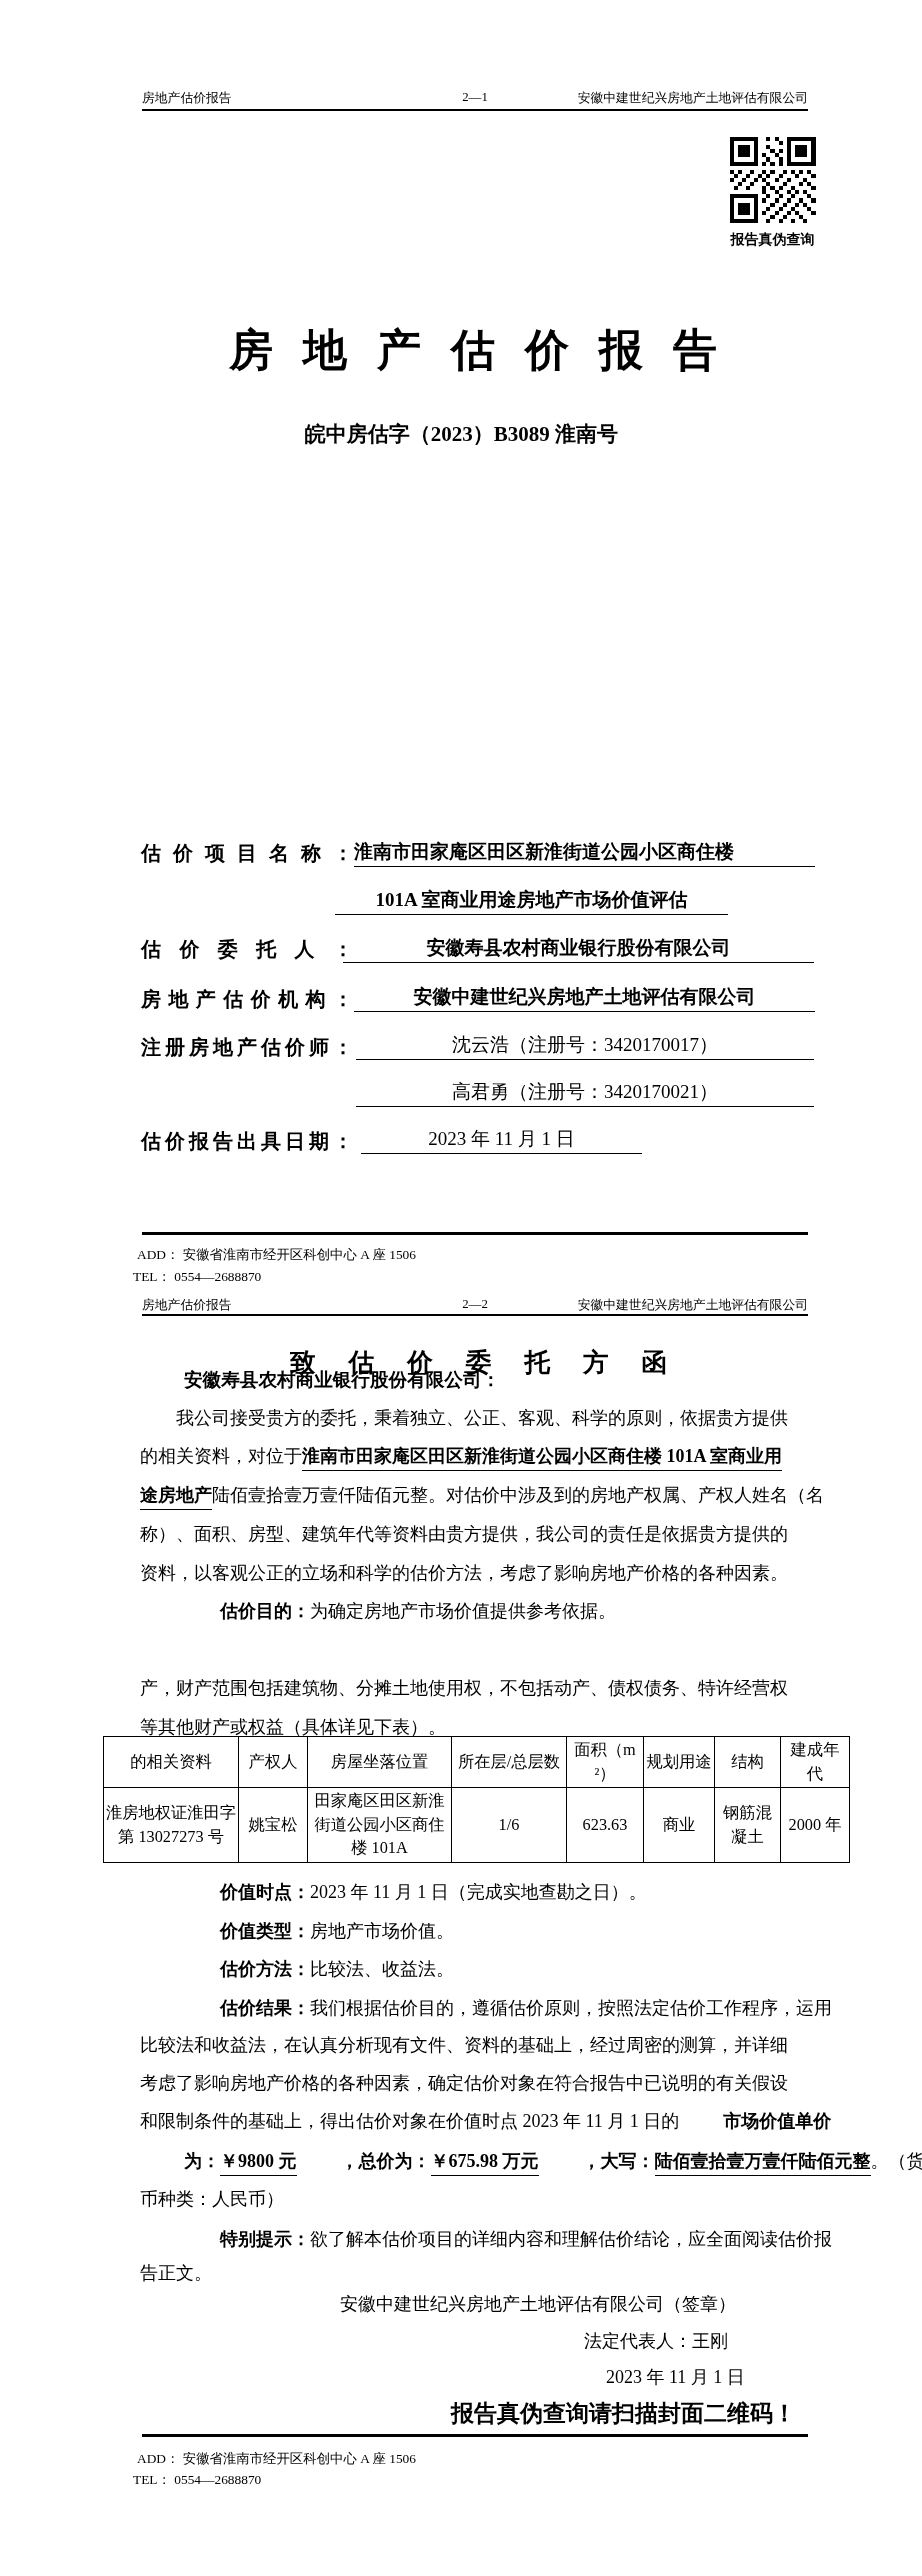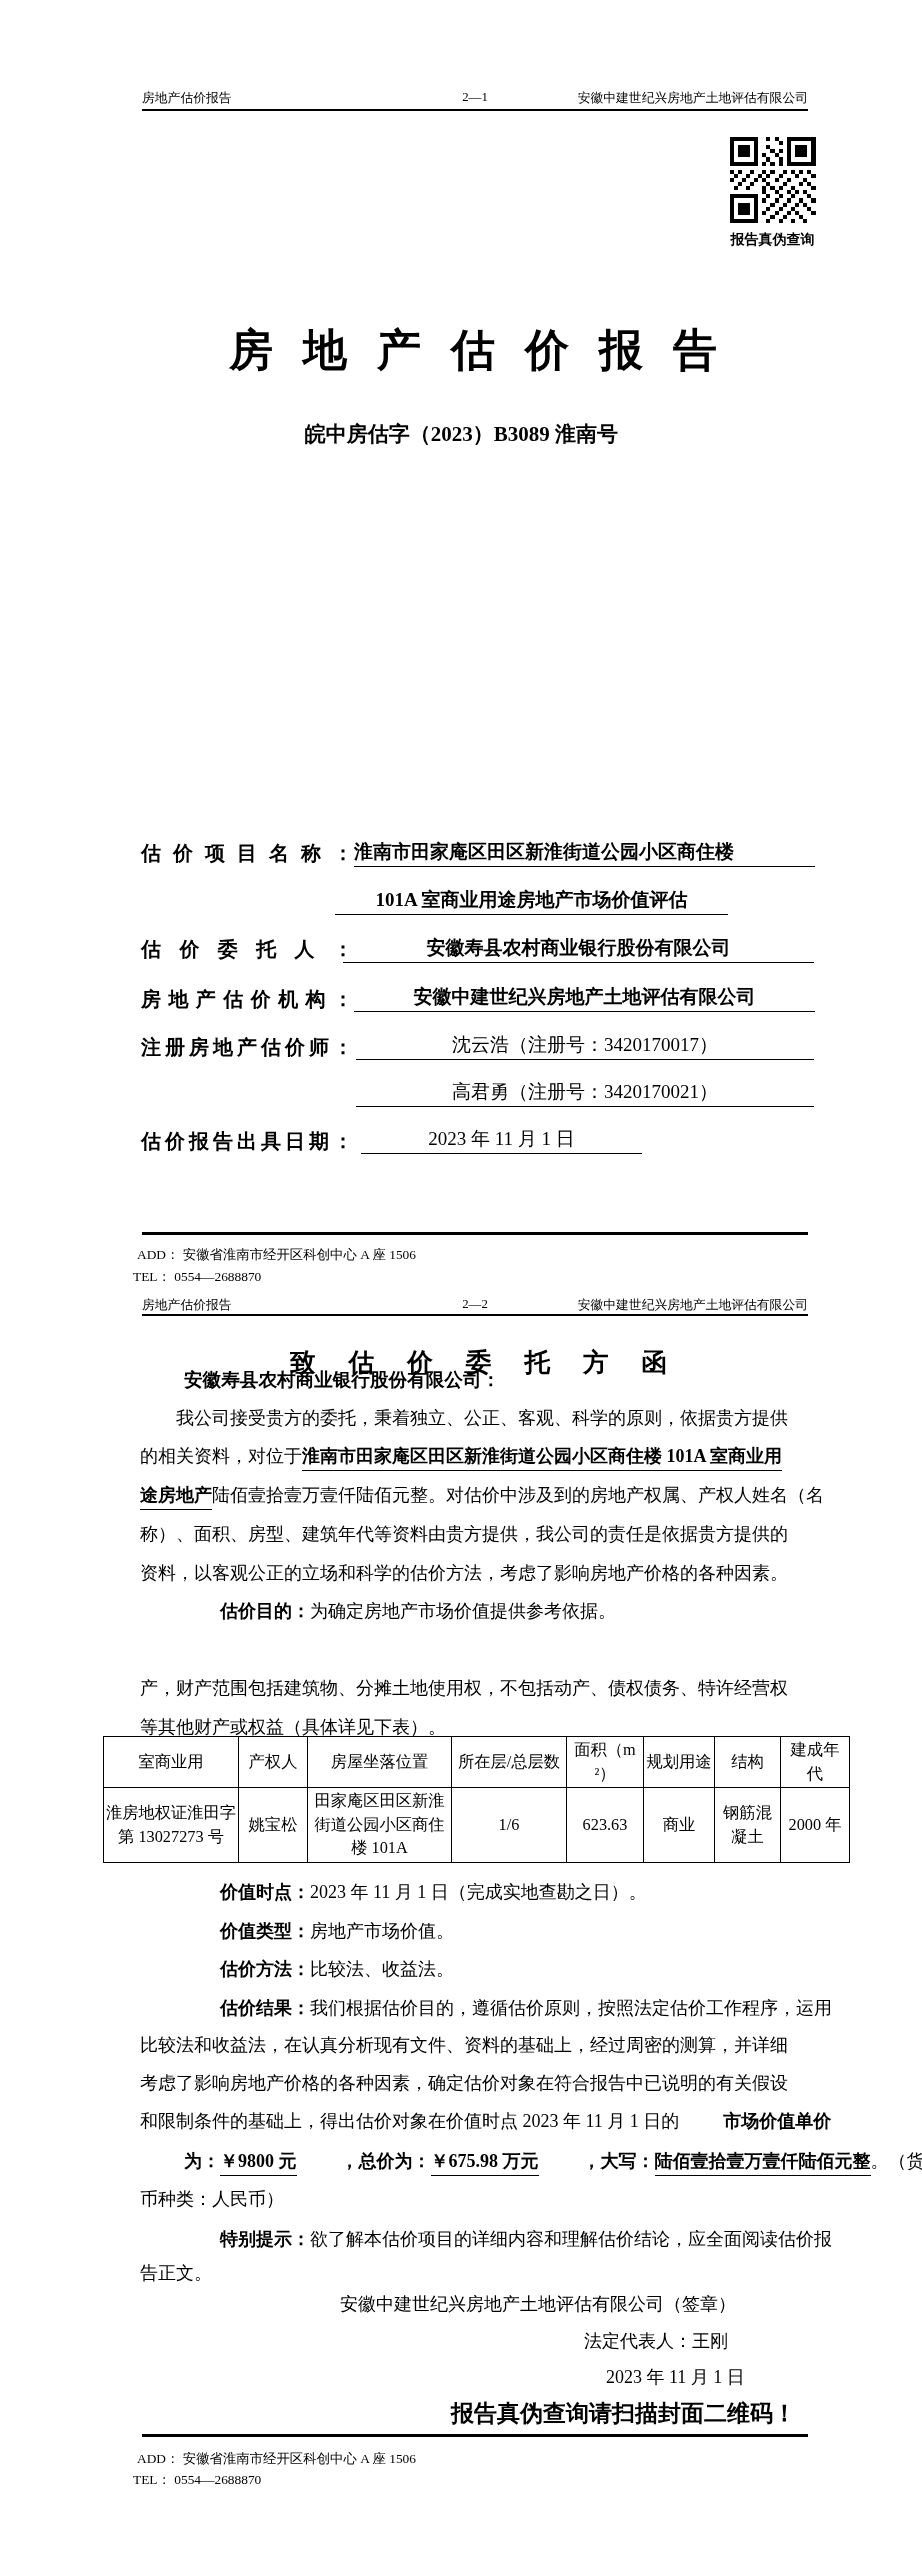--- a/index.html
+++ b/index.html
@@ -224,21 +224,21 @@
         <col style="width:69px">
         <col style="width:144px">
         <col style="width:115px">
       <col style="width:77px">
         <col style="width:71px">
         <col style="width:66px">
         <col style="width:69px">
     </colgroup>
     <tbody>
         <tr class="hdr">
-      <th>室商业用</th>
+      <th>的相关资料</th>
       <th>产权人</th>
       <th>房屋坐落位置</th>
       <th>所在层/总层数</th>
       <th>面积（m²）</th>
       <th>规划用途</th>
       <th>结构</th>
       <th>建成年代</th>
     </tr>
     <tr class="dat">
       <td>淮房地权证淮田字第 13027273 号</td>

